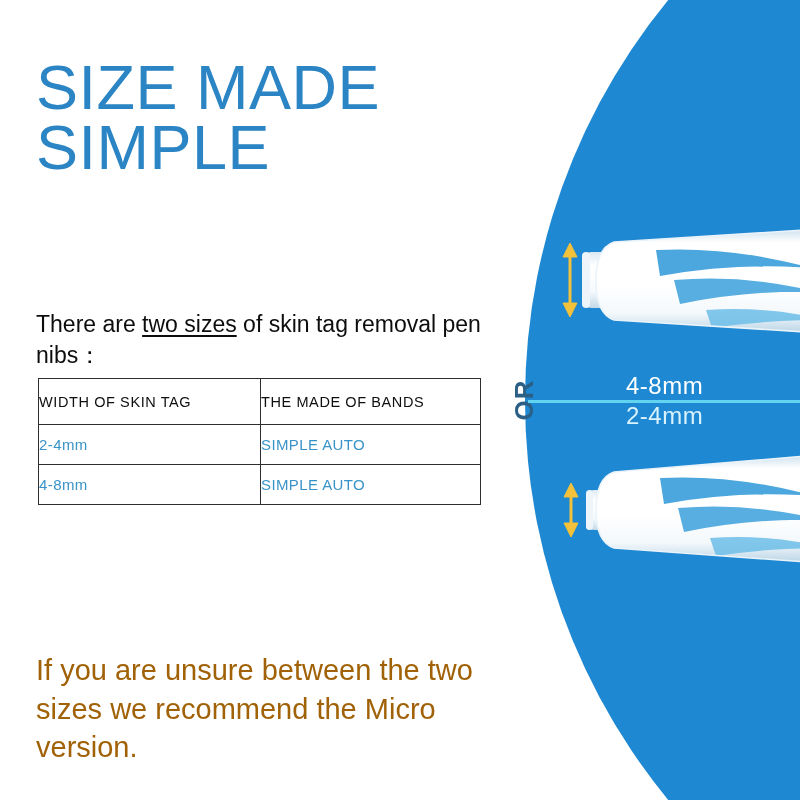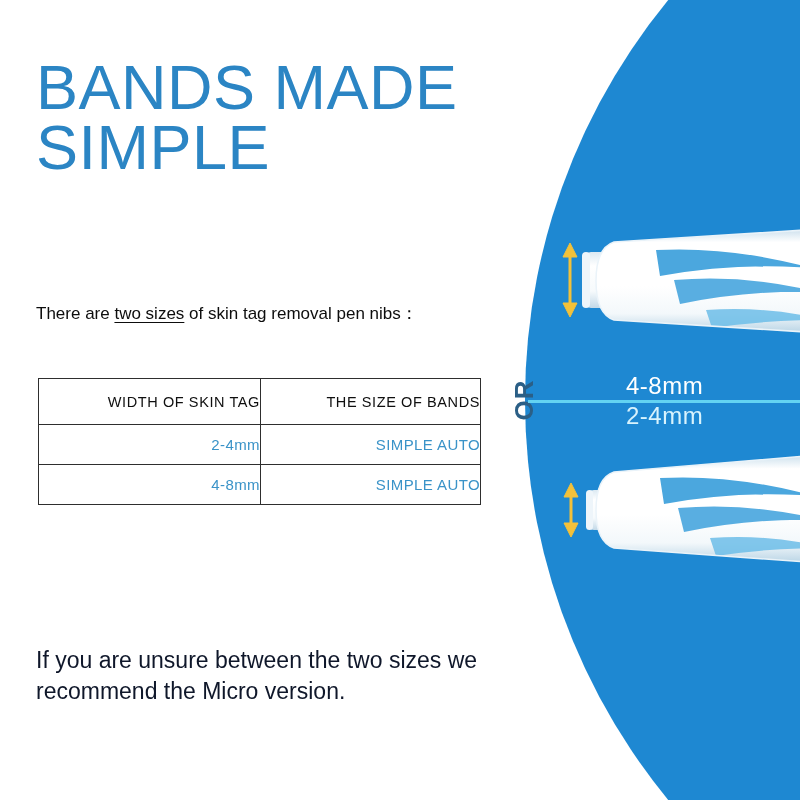--- a/index.html
+++ b/index.html
@@ -43,21 +43,21 @@
     white-space: pre-line;
   }
 
   
   .intro {
     position: absolute;
     left: 36px;
     top: 286px;
     width: 490px;
     color: #0d0d0d;
-    font-size: 17px;
+    font-size: 23px;
     line-height: 1.33;
     font-weight: 500;
   }
   .intro .u {
     text-decoration: underline;
     text-underline-offset: 3px;
   }
 
   
   .size-table {
@@ -65,21 +65,21 @@
     left: 38px;
     top: 378px;
     width: 442px;
     border-collapse: collapse;
     table-layout: fixed;
     background: #ffffff;
   }
   .size-table th,
   .size-table td {
     border: 1px solid #2e2e2e;
-    text-align: right;
+    text-align: left;
     height: 39px;
     padding: 0;
     vertical-align: middle;
     font-weight: 400;
   }
   .size-table th {
     color: #0f0f0f;
     font-size: 14.5px;
     letter-spacing: 0.6px;
     height: 45px;
@@ -91,22 +91,22 @@
   }
   .col-a { width: 222px; }
   .col-b { width: 220px; }
 
   
   .footer-note {
     position: absolute;
     left: 36px;
     top: 622px;
     width: 470px;
-    color: #0f172a;
-    font-size: 23px;
+    color: #a16207;
+    font-size: 29px;
     line-height: 1.33;
     font-weight: 500;
   }
 
   
   .or-label {
     position: absolute;
     left: 494px;
     top: 368px;
     width: 60px;
@@ -157,34 +157,34 @@
   .pen-top { left: 556px; top: 228px; }
   .pen-bottom { left: 556px; top: 450px; }
 </style>
 </head>
 <body>
 
 <div id="page">
 
   <div class="blue-circle"></div>
 
-  <div class="title">BANDS MADE
+  <div class="title">SIZE MADE
 SIMPLE</div>
 
   <p class="intro"><span>There are </span><span class="u">two sizes</span><span> of skin tag removal pen nibs：</span></p>
 
   <table class="size-table">
     <colgroup>
       <col class="col-a">
       <col class="col-b">
     </colgroup>
     <thead>
       <tr>
         <th>WIDTH OF SKIN TAG</th>
-        <th>THE SIZE OF BANDS</th>
+        <th>THE MADE OF BANDS</th>
       </tr>
     </thead>
     <tbody>
       <tr>
         <td>2-4mm</td>
         <td>SIMPLE AUTO</td>
       </tr>
       <tr>
         <td>4-8mm</td>
         <td>SIMPLE AUTO</td>

